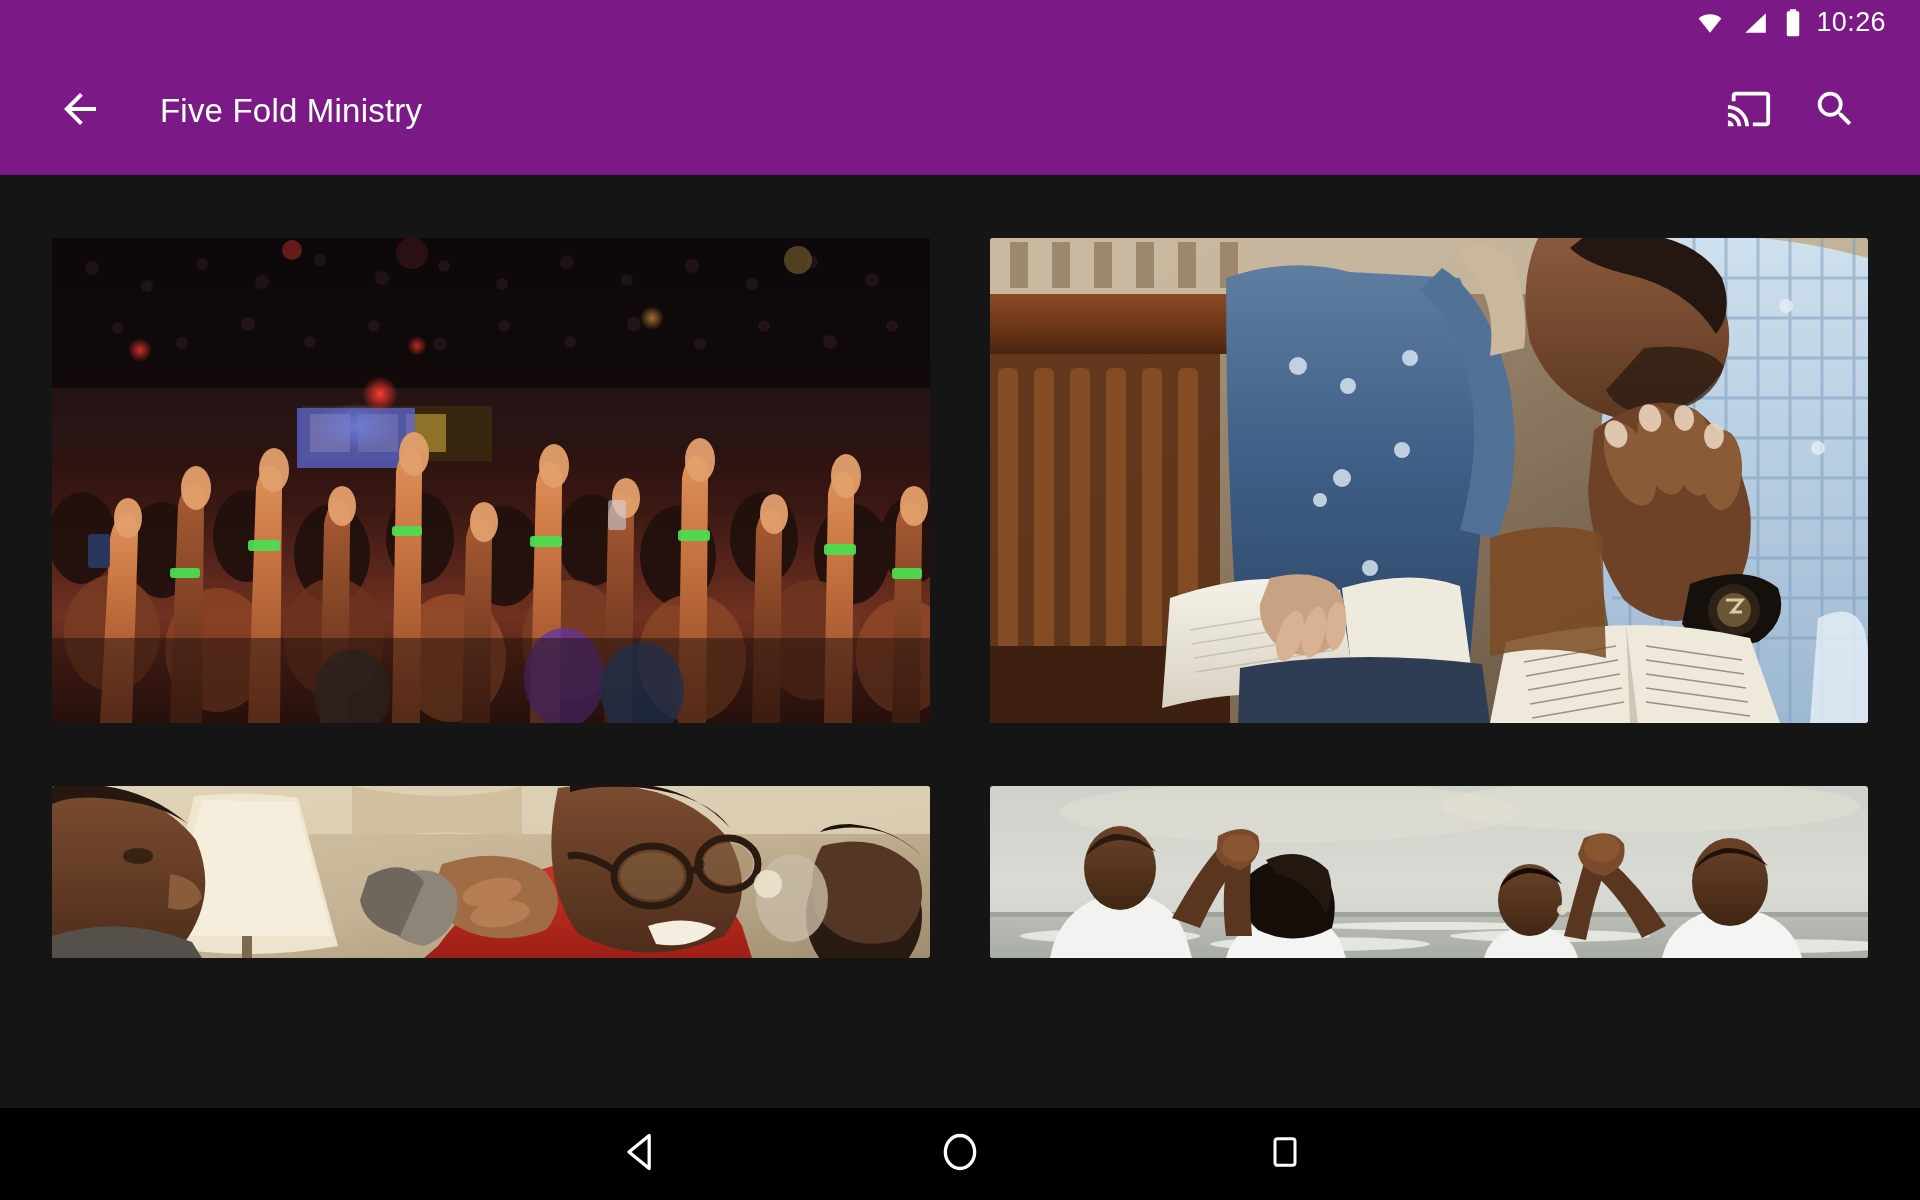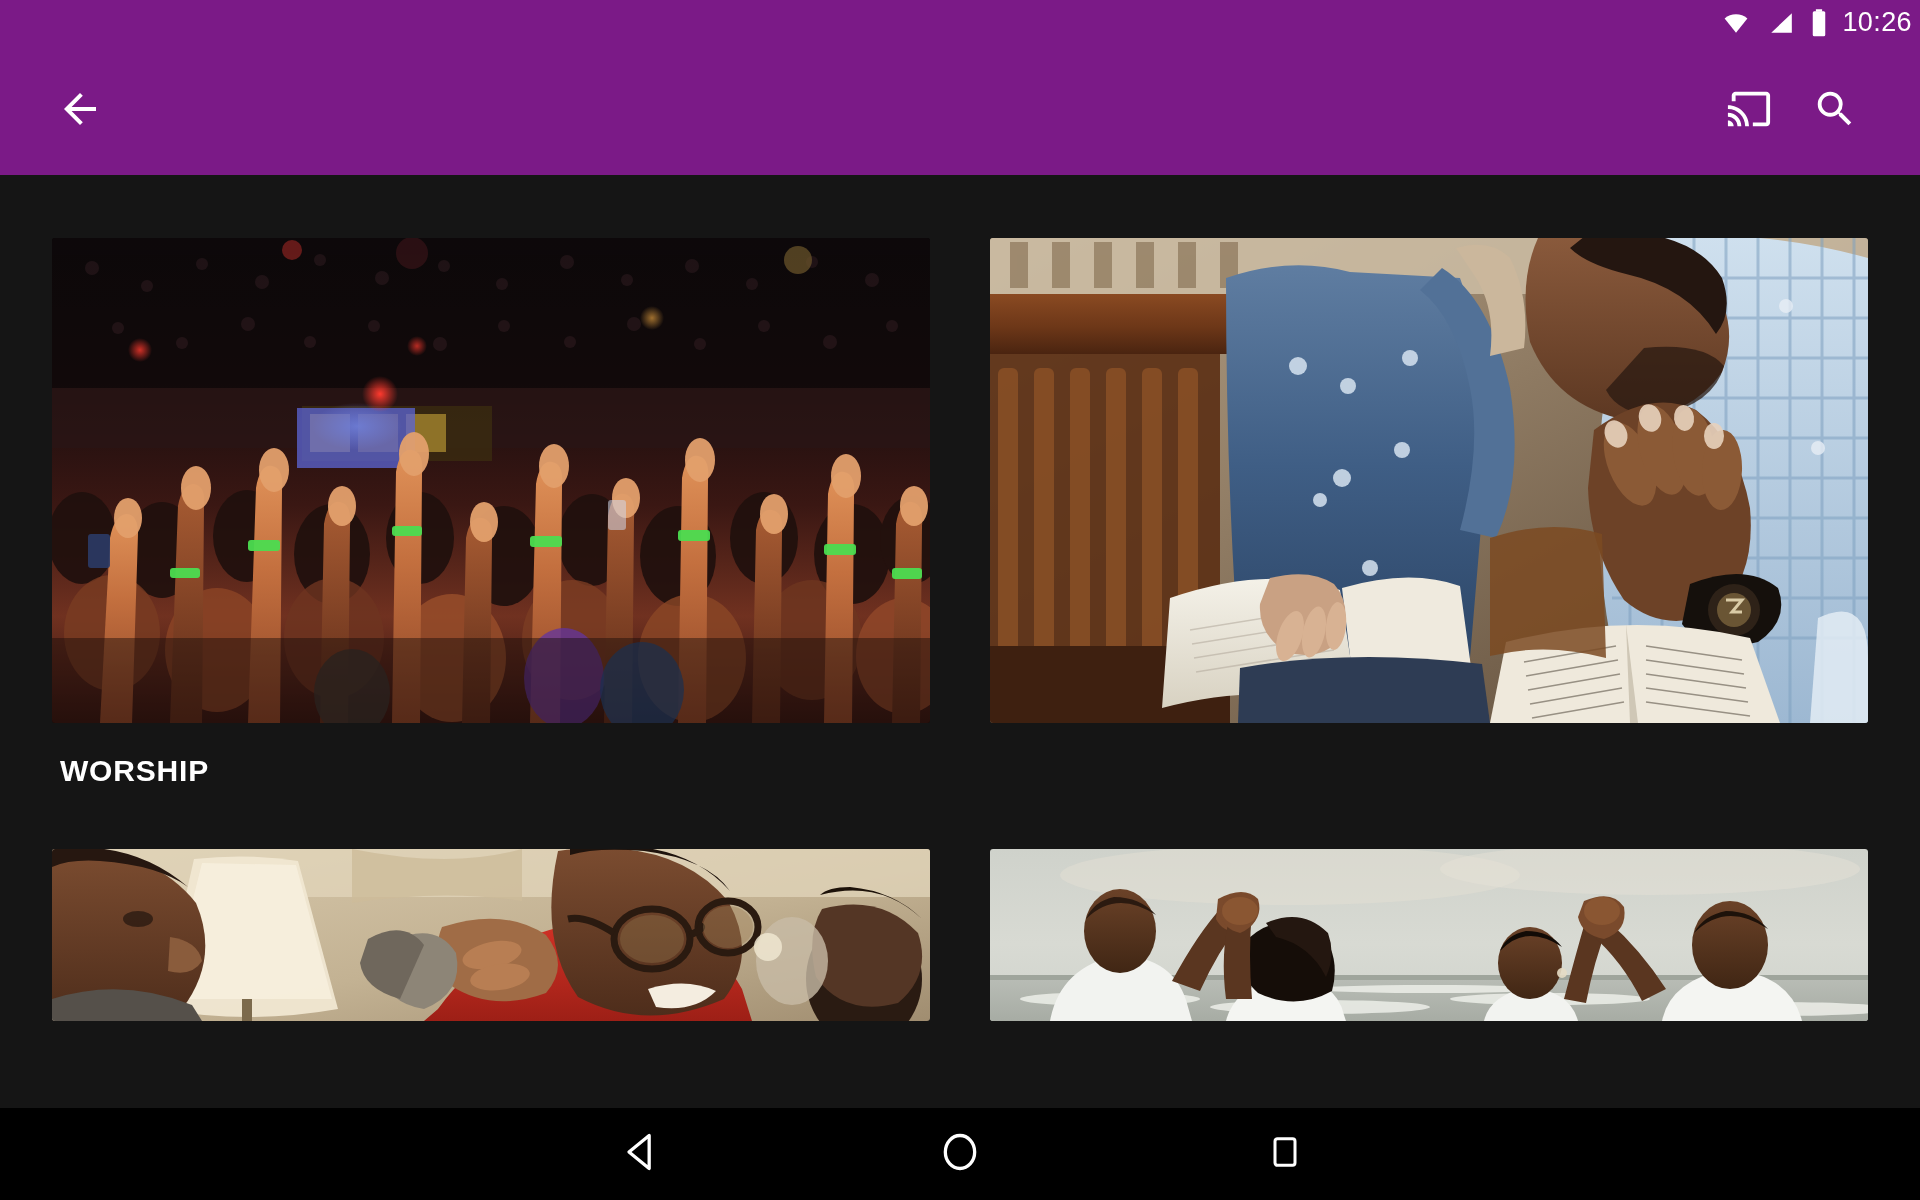--- a/index.html
+++ b/index.html
@@ -8,21 +8,21 @@
     background:#141414;
     font-family:"Liberation Sans", sans-serif;
     overflow:hidden;
   }
   .screen { position:relative; width:1920px; height:1200px; background:#151515; }
 
   
   .statusbar{
     position:absolute; top:0; left:0; width:1920px; height:46px;
     background:#7B1A87; display:flex; align-items:center;
-    justify-content:flex-end; padding-right:8px; gap:13px;
+    justify-content:flex-end; padding-right:34px; gap:13px;
   }
   .si{ display:flex; align-items:center; }
   .clock{ color:#fff; font-size:27px; letter-spacing:.4px; line-height:1; padding-bottom:2px;}
 
   
   .appbar{
     position:absolute; top:46px; left:0; width:1920px; height:129px;
     background:#7B1A87; display:flex; align-items:center;
   }
   .backbtn{ width:96px; margin-left:32px; display:flex; align-items:center; justify-content:center; }
@@ -91,20 +91,21 @@
   </div>
 
   <div class="appbar">
     <div class="backbtn">
       <span>
         <svg width="48" height="48" viewBox="0 0 24 24">
             <path fill="#fff" d="M20 11H7.8l5.6-5.6L12 4l-8 8 8 8 1.4-1.4L7.8 13H20z"></path>
           </svg>
       </span>
     </div>
+    <div class="apptitle">Five Fold Ministry</div>
     <div class="appactions">
       <span>
         <span>
           <svg width="46" height="46" viewBox="0 0 24 24">
             <path fill="#fff" d="M1 18v3h3c0-1.66-1.34-3-3-3zm0-4v2c2.76 0 5 2.24 5 5h2c0-3.87-3.13-7-7-7zm0-4v2c4.97 0 9 4.03 9 9h2c0-6.08-4.93-11-11-11zM21 3H5c-1.1 0-2 .9-2 2v3h2V5h16v14h-7v2h7c1.1 0 2-.9 2-2V5c0-1.1-.9-2-2-2z"></path>
           </svg>
         </span>
       </span>
       <span>
         <span>
@@ -272,21 +273,20 @@
             <ellipse cx="512" cy="440" rx="40" ry="50" fill="#6234a0" opacity=".75"></ellipse>
             <ellipse cx="590" cy="452" rx="42" ry="48" fill="#1d4e8a" opacity=".7"></ellipse>
             <ellipse cx="300" cy="455" rx="38" ry="44" fill="#3a3430" opacity=".8"></ellipse>
 
             <rect x="36" y="296" width="22" height="34" rx="3" fill="#2b3b66" opacity=".9"></rect>
             <rect x="556" y="262" width="18" height="30" rx="3" fill="#cfd7ea" opacity=".55"></rect>
 
             <rect x="0" y="400" width="878" height="85" fill="#160a09" opacity=".45"></rect>
           </svg>
         </div>
-        <div class="card-label">WORSHIP</div>
       </div>
 
       <div class="card">
         <div class="card-img">
           <svg viewBox="0 0 878 485" preserveAspectRatio="none">
             <defs>
               <linearGradient id="e-bg" x1="0" y1="0" x2="1" y2="1">
                 <stop offset="0%" stop-color="#b6a389"></stop>
                 <stop offset="45%" stop-color="#8e7a62"></stop>
                 <stop offset="100%" stop-color="#5c4a38"></stop>

